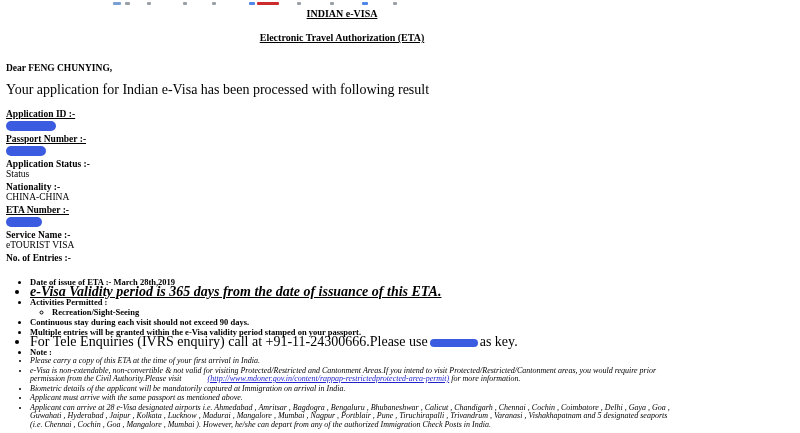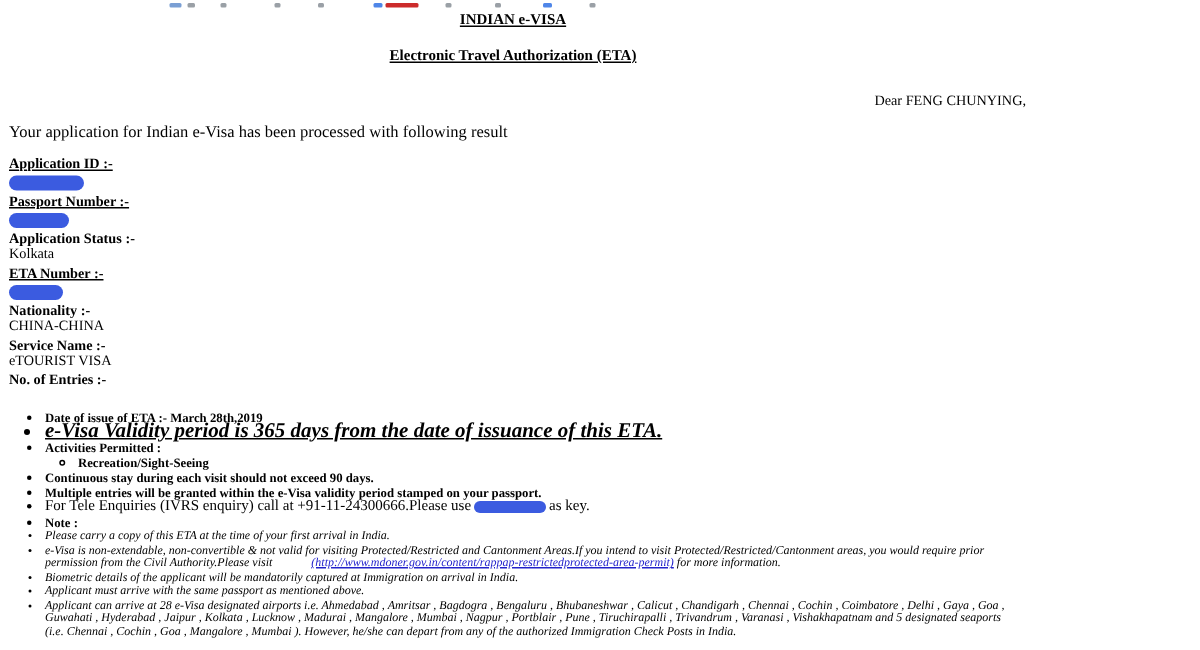--- a/index.html
+++ b/index.html
@@ -12,40 +12,40 @@
   
   .toolbar-strip { position:relative; height:8px; width:800px; }
   .frag { position:absolute; top:2px; height:3px; border-radius:1px; }
 
   .title {
     text-align:center; font-weight:bold; text-decoration:underline;
     font-size:10px; line-height:11px; margin-top:0;
   }
   .title2 { margin-top:13px; }
 
-  .greeting { font-weight:normal; font-size:9.5px; margin:20px 0 0 6px;text-align:right; }
-  .intro    { font-size:11px; margin:9px 1px 0 6px; }
+  .greeting { font-weight:bold; font-size:9.5px; margin:20px 0 0 6px; }
+  .intro    { font-size:14px; margin:9px 1px 0 6px; }
 
   #fields { margin:11px 0 0 6px; }
   .field { margin-bottom:3px; font-size:9.5px; }
   .field .lbl { display:block; font-weight:bold; line-height:10px; }
   .field .lbl.u { text-decoration:underline; }
   .field .val { display:block; line-height:10px; }
   .pill {
     display:block; height:10px; border-radius:5px;
     background:#3b5be0; margin:2px 0 1px 0;
   }
   .pill.inline { display:inline-block; height:8px; vertical-align:middle; margin:0 2px; }
 
   ul#bullets {
     margin:14px 0 0 0; padding:0 4px 0 30px; list-style-type:disc;
   }
   ul#bullets > li { margin:0; }
   li.b   { font-weight:bold; font-size:8.5px; line-height:10px; }
-  li.n   { font-size:10px; line-height:10px; }
+  li.n   { font-size:14px; line-height:10px; }
   li.biu { font-weight:bold; font-style:italic; text-decoration:underline; font-size:14px; line-height:10px; }
   li.i   { font-style:italic; font-size:8px; line-height:8.5px; margin-bottom:1px !important; }
   ul.sub { list-style-type:circle; margin:0; padding-left:22px; }
   ul.sub > li { font-weight:bold; font-size:8.5px; line-height:10px; }
   a.lnk { color:#2222cc; text-decoration:underline; cursor:pointer;padding-left:24px; }
 </style>
 </head>
 <body>
 
 <div class="page">
@@ -70,29 +70,29 @@
       <div class="field">
         <span class="lbl u">Application ID :-</span>
         <span class="pill" style="width: 50px; background: rgb(59, 91, 224);"></span>
       </div>
       <div class="field">
         <span class="lbl u">Passport Number :-</span>
         <span class="pill" style="width: 40px; background: rgb(59, 91, 224);"></span>
       </div>
       <div class="field">
         <span class="lbl">Application Status :-</span>
-        <span class="val">Kolkata</span>
+        <span class="val">Status</span>
+      </div>
+      <div class="field">
+        <span class="lbl">Nationality :-</span>
+        <span class="val">CHINA-CHINA</span>
       </div>
       <div class="field">
         <span class="lbl u">ETA Number :-</span>
         <span class="pill" style="width: 36px; background: rgb(59, 91, 224);"></span>
-      </div>
-      <div class="field">
-        <span class="lbl">Nationality :-</span>
-        <span class="val">CHINA-CHINA</span>
       </div>
       <div class="field">
         <span class="lbl">Service Name :-</span>
         <span class="val">eTOURIST VISA</span>
       </div>
       <div class="field">
         <span class="lbl">No. of Entries :-</span>
       </div>
     </div>
   <ul id="bullets">

